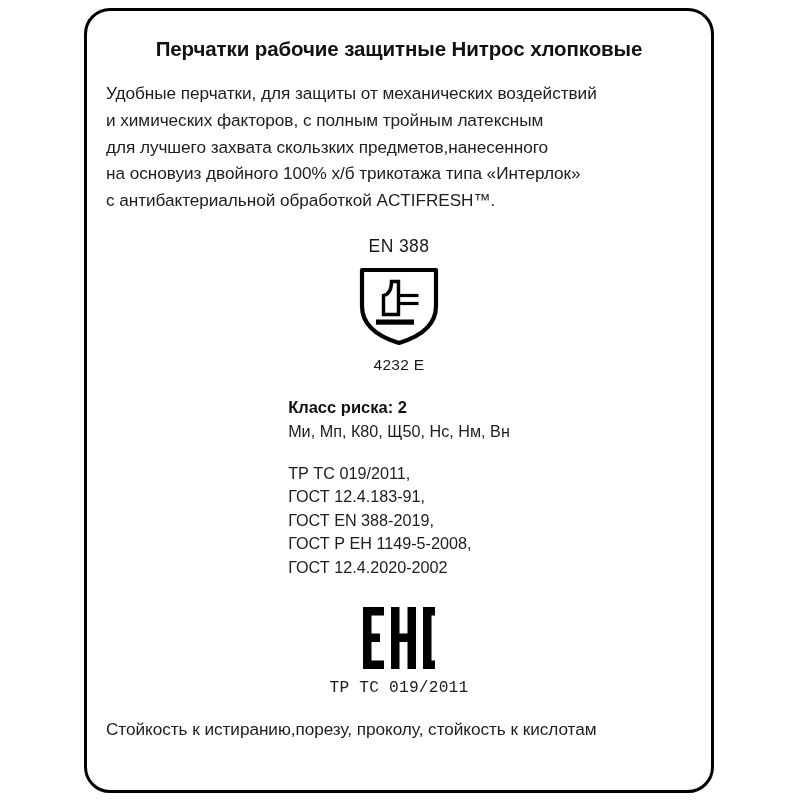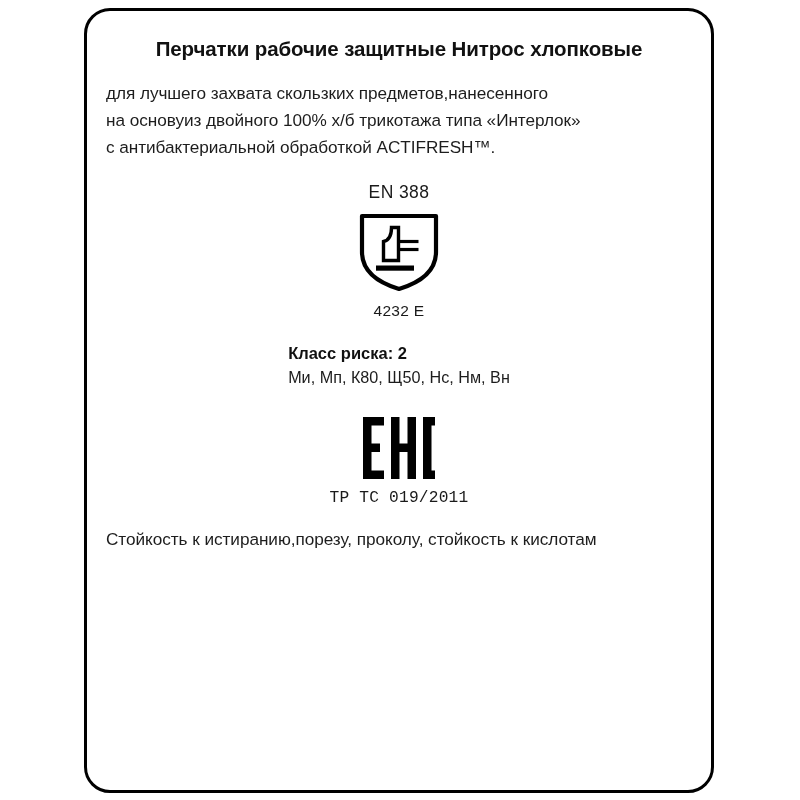--- a/index.html
+++ b/index.html
@@ -164,20 +164,22 @@
 
 <div class="page">
   <div class="label-frame">
     <div class="inner">
 
       <div class="title">
         <span class="title-line">Перчатки рабочие защитные Нитрос хлопковые</span>
       </div>
 
       <div class="description">
+        <span>Удобные перчатки, для защиты от механических воздействий</span>
+        <span>и химических факторов, с полным тройным латексным</span>
         <span>для лучшего захвата скользких предметов,нанесенного</span>
         <span>на основуиз двойного 100% х/б трикотажа типа «Интерлок»</span>
         <span>с антибактериальной обработкой ACTIFRESH™.</span>
       </div>
 
       <div class="en-block">
         <div class="en-title">EN 388</div>
 
         <div class="shield-wrap">
           <svg class="shield-svg" width="82" height="80" viewBox="0 0 82 80">
@@ -192,20 +194,27 @@
 
         <div class="en-code">4232 E</div>
       </div>
 
       <div class="centered-block">
         <div class="centered-block-inner">
 
           <div class="risk-title">Класс риска: 2</div>
           <div class="risk-codes">Ми, Мп, К80, Щ50, Нс, Нм, Вн</div>
 
+          <div class="standards">
+            <div>ТР ТС 019/2011,</div>
+            <div>ГОСТ 12.4.183-91,</div>
+            <div>ГОСТ EN 388-2019,</div>
+            <div>ГОСТ Р ЕН 1149-5-2008,</div>
+            <div>ГОСТ 12.4.2020-2002</div>
+          </div>
 
         </div>
       </div>
 
       <div class="eac-block">
         <div class="eac-wrap">
           <svg class="eac-svg" width="72" height="62" viewBox="0 0 72 62">
 
             <rect x="0" y="0" width="8.5" height="62" fill="#000000"></rect>
             <rect x="0" y="0" width="21" height="8.5" fill="#000000"></rect>

